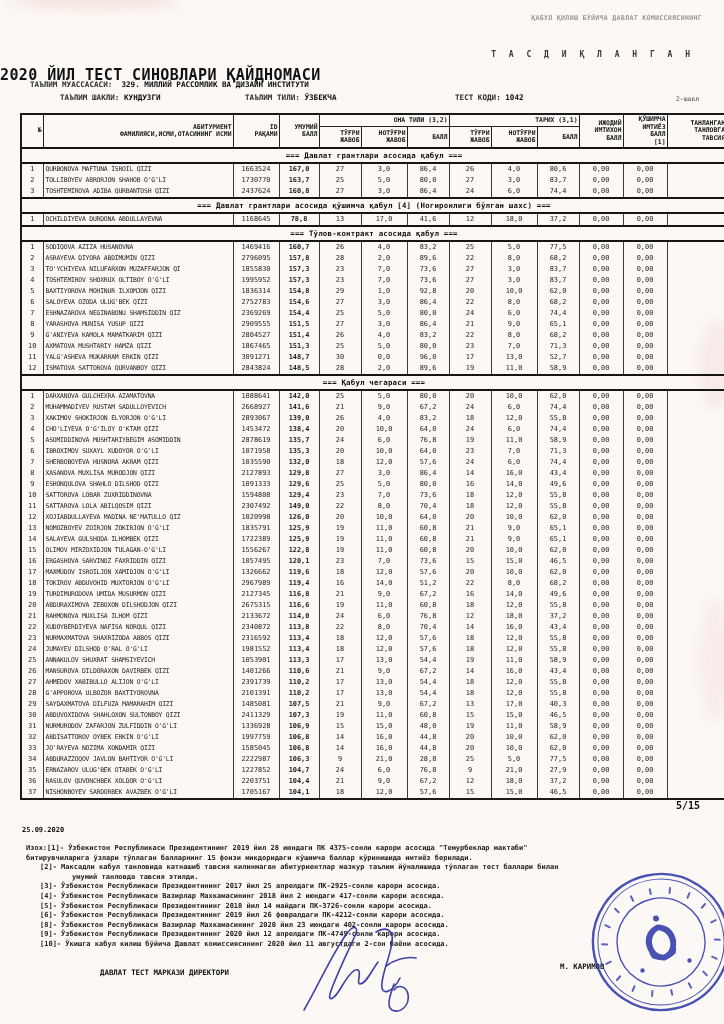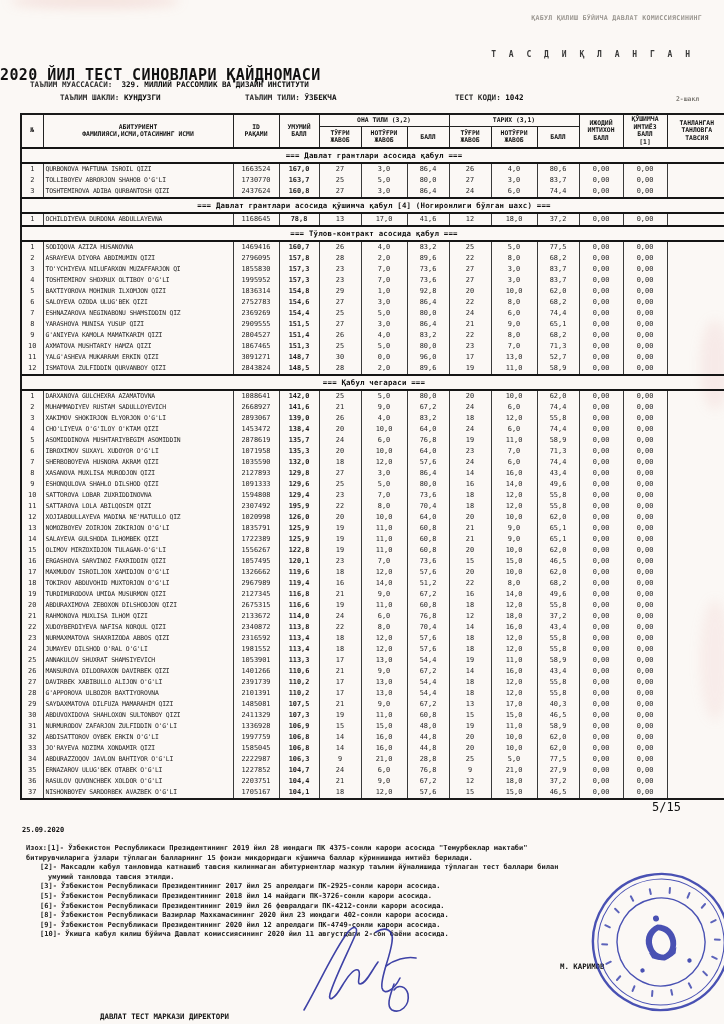--- a/index.html
+++ b/index.html
@@ -32,41 +32,41 @@
   .seg-e{position:absolute;left:42px;}
 
   table.results{
     position:absolute;left:20px;top:113px;width:682px;
     border-collapse:collapse;table-layout:fixed;
     font-size:7px;color:#191919;
   }
   table.results{border:2px solid #1a1a1a;}
   thead th{
     border:1px solid #222;font-size:6.4px;line-height:7.6px;font-weight:bold;
-    padding:1px 1px;white-space:pre-line;vertical-align:middle;color:#141414;
+    padding:1px 1px;white-space:pre-line;vertical-align:middle;color:#141414;text-align:right;
   }
   tbody td{
     border-left:1px solid #3a3a3a;border-right:1px solid #3a3a3a;
     height:11px;line-height:11px;padding:0 2px;overflow:hidden;white-space:nowrap;
     text-align:center;font-size:6.9px;color:#1d1d1d;
   }
   tbody td.c1{text-align:left;font-size:6.4px;letter-spacing:-0.2px;}
   tbody td.c3{font-weight:bold;}
   tbody tr.section-row td{
     border-top:2px solid #151515;border-bottom:2px solid #151515;
     font-weight:bold;font-size:7.4px;text-align:center;height:13px;line-height:13px;
     color:#101010;letter-spacing:.2px;
   }
-  .page-num{position:absolute;left:652px;top:800px;font-size:12px;font-weight:normal;color:#111;}
+  .page-num{position:absolute;left:676px;top:800px;font-size:10px;font-weight:bold;color:#111;}
   .date{position:absolute;left:22px;top:826px;font-size:7px;font-weight:bold;color:#111;}
   .notes{position:absolute;left:0;top:844px;width:685px;font-size:7px;line-height:9.6px;color:#232323;font-weight:bold;}
   .notes .n-ind0{margin-left:26px;}
   .notes .n-ind1{margin-left:40px;}
-  .notes .n-ind2{margin-left:48px;}
-  .sign-label{position:absolute;left:92px;top:1012px;font-size:7.4px;font-weight:bold;color:#141414;padding-left:8px;}
+  .notes .n-ind2{margin-left:72px;}
+  .sign-label{position:absolute;left:92px;top:968px;font-size:7.4px;font-weight:bold;color:#141414;padding-left:8px;}
   .sign-name{position:absolute;left:560px;top:962px;font-size:7.4px;font-weight:bold;color:#141414;}
   .signature{position:absolute;left:290px;top:922px;}
   .stamp{position:absolute;left:585px;top:866px;opacity:.85;}
 </style>
 </head>
 <body>
 
 <div class="artifact a1"></div>
 <div class="artifact a2"></div>
 <div class="artifact a3"></div>
@@ -371,21 +371,21 @@
         <td class="c6">96,0</td>
         <td class="c7">17</td>
         <td class="c8">13,0</td>
         <td class="c9">52,7</td>
         <td class="c10">0,00</td>
         <td class="c11">0,00</td>
         <td class="c12"></td>
       </tr>
       <tr>
         <td class="c0">12</td>
-        <td class="c1">ISMATOVA ZULFIDDIN QURVANBOY QIZI</td>
+        <td class="c1">ISMATOVA SATTOROVA QURVANBOY QIZI</td>
         <td class="c2">2843824</td>
         <td class="c3">148,5</td>
         <td class="c4">28</td>
         <td class="c5">2,0</td>
         <td class="c6">89,6</td>
         <td class="c7">19</td>
         <td class="c8">11,0</td>
         <td class="c9">58,9</td>
         <td class="c10">0,00</td>
         <td class="c11">0,00</td>
@@ -541,21 +541,21 @@
         <td class="c8">12,0</td>
         <td class="c9">55,8</td>
         <td class="c10">0,00</td>
         <td class="c11">0,00</td>
         <td class="c12"></td>
       </tr>
       <tr>
         <td class="c0">11</td>
         <td class="c1">SATTAROVA LOLA ABILQOSIM QIZI</td>
         <td class="c2">2307492</td>
-        <td class="c3">195,9</td>
+        <td class="c3">149,0</td>
         <td class="c4">22</td>
         <td class="c5">8,0</td>
         <td class="c6">70,4</td>
         <td class="c7">18</td>
         <td class="c8">12,0</td>
         <td class="c9">55,8</td>
         <td class="c10">0,00</td>
         <td class="c11">0,00</td>
         <td class="c12"></td>
       </tr>
@@ -779,21 +779,21 @@
         <td class="c6">67,2</td>
         <td class="c7">14</td>
         <td class="c8">16,0</td>
         <td class="c9">43,4</td>
         <td class="c10">0,00</td>
         <td class="c11">0,00</td>
         <td class="c12"></td>
       </tr>
       <tr>
         <td class="c0">27</td>
-        <td class="c1">DAVIRBEK XABIBULLO ALIJON O'G'LI</td>
+        <td class="c1">AHMEDOV XABIBULLO ALIJON O'G'LI</td>
         <td class="c2">2391739</td>
         <td class="c3">110,2</td>
         <td class="c4">17</td>
         <td class="c5">13,0</td>
         <td class="c6">54,4</td>
         <td class="c7">18</td>
         <td class="c8">12,0</td>
         <td class="c9">55,8</td>
         <td class="c10">0,00</td>
         <td class="c11">0,00</td>
@@ -954,20 +954,21 @@
 
 <div class="page-num">5/15</div>
 <div class="date">25.09.2020</div>
 
 <div class="notes">
     <div class="n-ind0">Изох:[1]- Ўзбекистон Республикаси Президентининг 2019 йил 28 июндаги ПК 4375-сонли карори асосида "Темурбеклар мактаби"</div>
     <div class="n-ind0">битирувчиларига ўзлари тўплаган балларнинг 15 фоизи микдоридаги кўшимча баллар кўринишида имтиёз берилади.</div>
     <div class="n-ind1">[2]- Максадли кабул танловида катнашиб тавсия килинмаган абитуриентлар мазкур таълим йўналишида тўплаган тест баллари билан</div>
     <div class="n-ind2">умумий танловда тавсия этилди.</div>
     <div class="n-ind1">[3]- Ўзбекистон Республикаси Президентининг 2017 йил 25 апрелдаги ПК-2925-сонли карори асосида.</div>
+    <div class="n-ind1">[4]- Ўзбекистон Республикаси Вазирлар Махкамасининг 2018 йил 2 июндаги 417-сонли карори асосида.</div>
     <div class="n-ind1">[5]- Ўзбекистон Республикаси Президентининг 2018 йил 14 майдаги ПК-3726-сонли карори асосида.</div>
     <div class="n-ind1">[6]- Ўзбекистон Республикаси Президентининг 2019 йил 26 февралдаги ПК-4212-сонли карори асосида.</div>
     <div class="n-ind1">[8]- Ўзбекистон Республикаси Вазирлар Махкамасининг 2020 йил 23 июндаги 402-сонли карори асосида.</div>
     <div class="n-ind1">[9]- Ўзбекистон Республикаси Президентининг 2020 йил 12 апрелдаги ПК-4749-сонли карори асосида.</div>
     <div class="n-ind1">[10]- Ўкишга кабул килиш бўйича Давлат комиссиясининг 2020 йил 11 августдаги 2-сон баёни асосида.</div>
   </div>
 
 <div class="sign-label">ДАВЛАТ ТЕСТ МАРКАЗИ ДИРЕКТОРИ</div>
 <div class="sign-name">М. КАРИМОВ</div>
 

